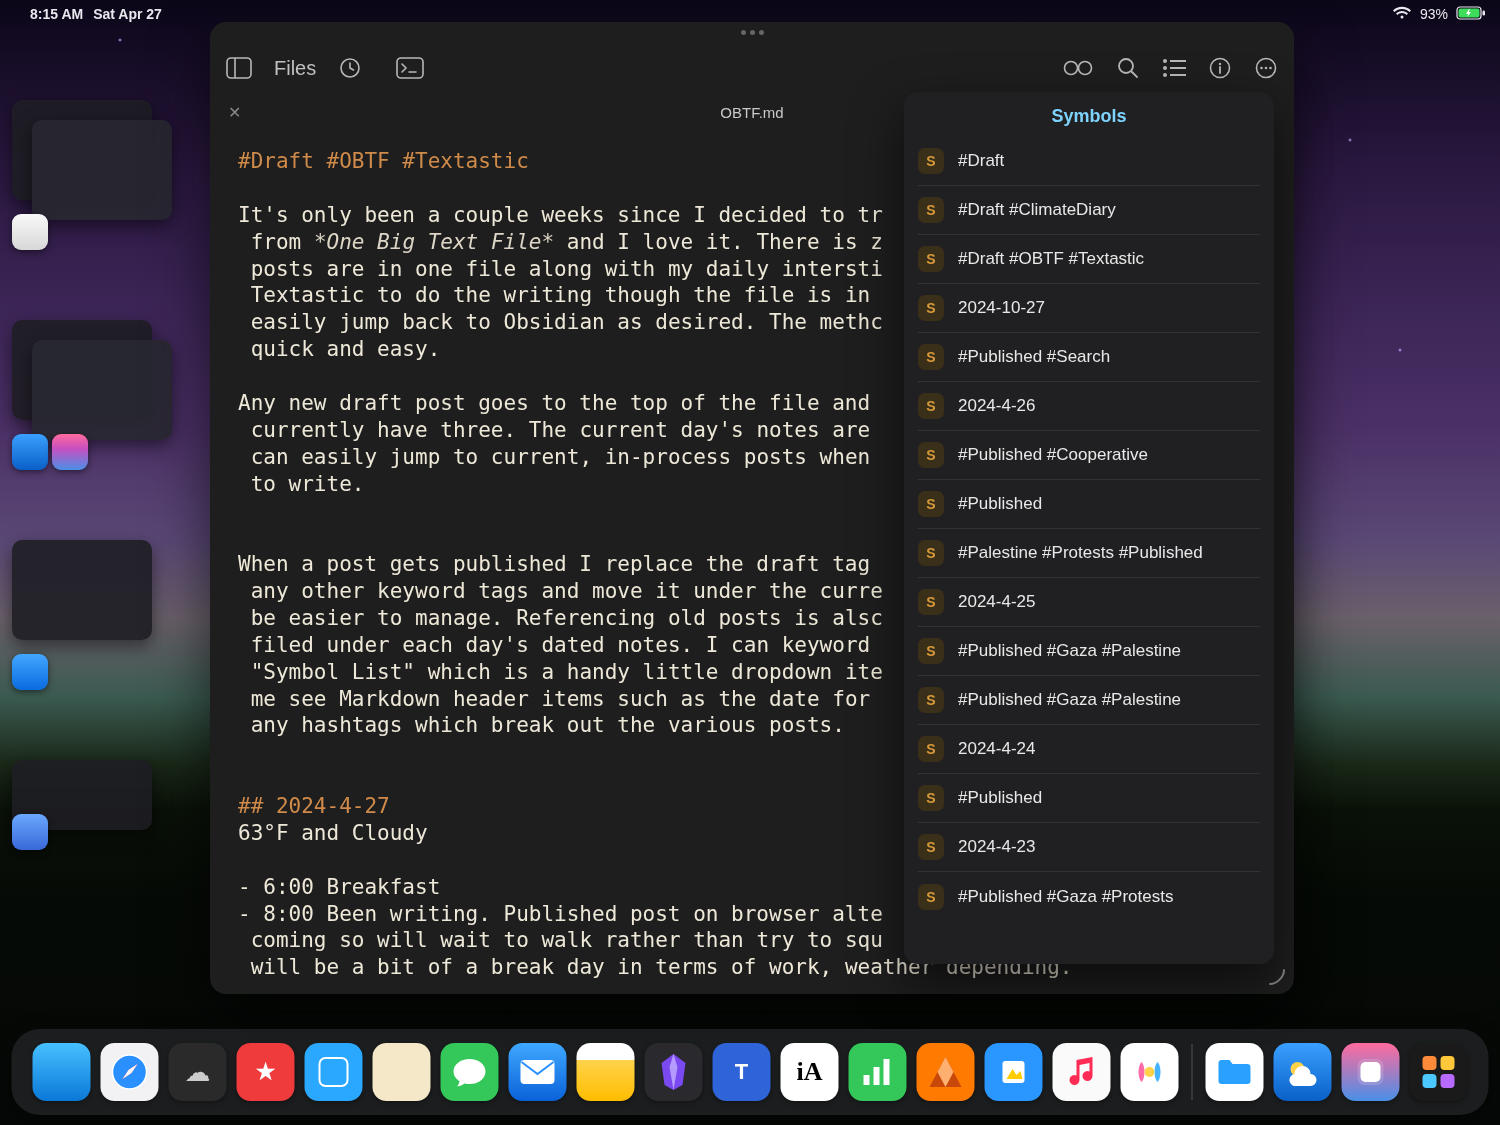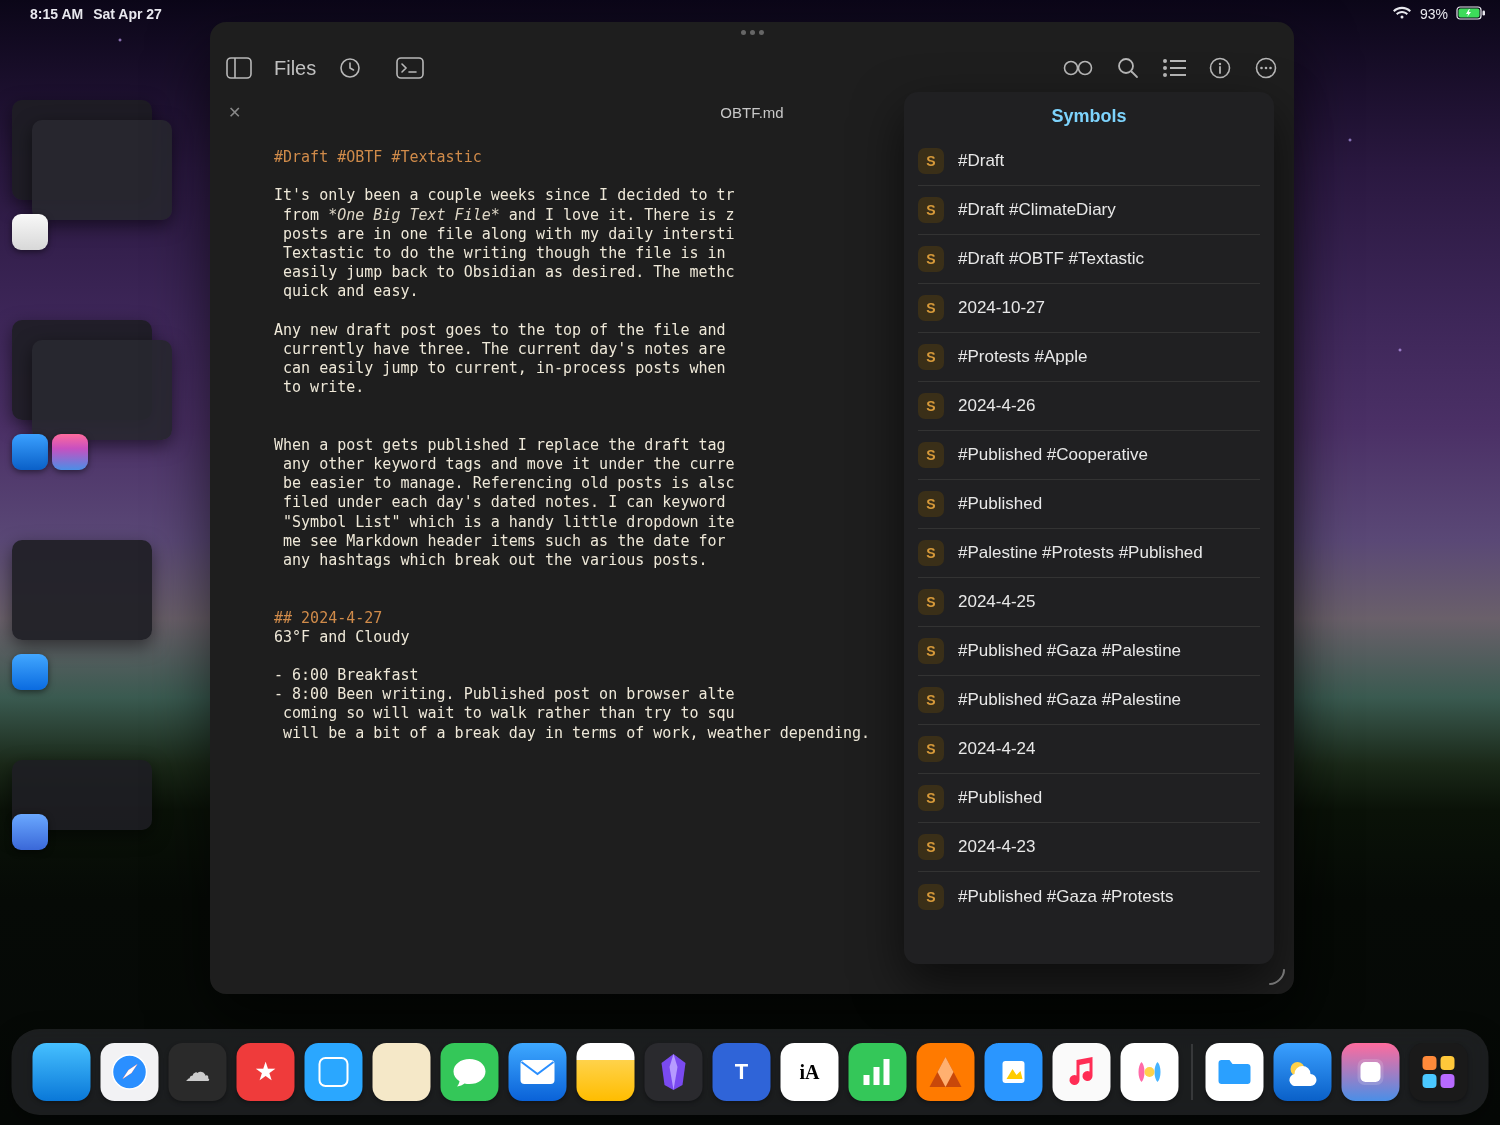--- a/index.html
+++ b/index.html
@@ -67,21 +67,21 @@
 .win-drag .dots { display:flex; gap:4px;}
 .win-drag .dots span{width:5px;height:5px;border-radius:50%;background:#666;}
 .toolbar { height:52px; display:flex; align-items:center; padding:0 16px; color:#a8a8a8;}
 .toolbar .tool { margin-right:22px; display:flex; align-items:center;}
 .toolbar .tool svg{display:block;}
 .toolbar .files { font-size:20px; color:#c0c0c0;}
 .toolbar .spacer{flex:1;}
 .tabbar { height:36px; position:relative; display:flex; align-items:center; justify-content:center; color:#c8c8c8; font-size:15px; background:#1e1e1e;}
 .tabbar .close { position:absolute; left:18px; color:#888; font-size:16px;}
 
-.editor { flex:1; padding:18px 22px 26px 28px; font-family: ui-monospace, "SF Mono", Menlo, Monaco, monospace; font-size:15px; line-height:1.28; color:#eee8d8; overflow:hidden; white-space:pre-wrap; word-break:break-word;margin-left:36px;}
+.editor { flex:1; padding:18px 22px 26px 28px; font-family: ui-monospace, "SF Mono", Menlo, Monaco, monospace; font-size:21px; line-height:1.28; color:#eee8d8; overflow:hidden; white-space:pre-wrap; word-break:break-word;}
 .hl-tag { color:#d08b4a;}
 .hl-em { font-style:italic; color:#ddd6c6;}
 .hl-head2 { color:#d08b4a;}
 
 
 .corner { position:absolute; right:8px; bottom:8px; width:18px; height:18px;}
 .corner svg{display:block;}
 
 
 .symbols {
@@ -314,21 +314,21 @@
       <div class="sym-row">
         <div class="sym-badge">S</div>
         <div class="sym-label">#Draft #OBTF #Textastic</div>
       </div>
       <div class="sym-row">
         <div class="sym-badge">S</div>
         <div class="sym-label">2024-10-27</div>
       </div>
       <div class="sym-row">
         <div class="sym-badge">S</div>
-        <div class="sym-label">#Protests #Apple</div>
+        <div class="sym-label">#Published #Search</div>
       </div>
       <div class="sym-row">
         <div class="sym-badge">S</div>
         <div class="sym-label">2024-4-26</div>
       </div>
       <div class="sym-row">
         <div class="sym-badge">S</div>
         <div class="sym-label">#Published #Cooperative</div>
       </div>
       <div class="sym-row">
@@ -408,21 +408,21 @@
   <div class="dicon d-obs">
     <svg width="34" height="40" viewBox="0 0 34 40">
         <path d="M17 2l12 9-3 22-9 5-9-5-3-22z" fill="#7a4af0"></path>
         <path d="M17 2l4 13-4 23-4-23z" fill="#b69bff"></path>
       </svg>
   </div>
   <div class="dicon d-text">
       <span class="glyph">T</span>
     </div>
   <div class="dicon d-ia">
-      <span style="font-size:20px">iA</span>
+      <span style="font-size:26px">iA</span>
     </div>
   <div class="dicon d-num">
     <svg width="32" height="30" viewBox="0 0 32 30">
         <rect x="2" y="18" width="6" height="10" fill="#fff"></rect>
         <rect x="12" y="10" width="6" height="18" fill="#fff"></rect>
         <rect x="22" y="2" width="6" height="26" fill="#fff"></rect>
       </svg>
   </div>
   <div class="dicon d-aff">
     <svg width="36" height="34" viewBox="0 0 36 34">

